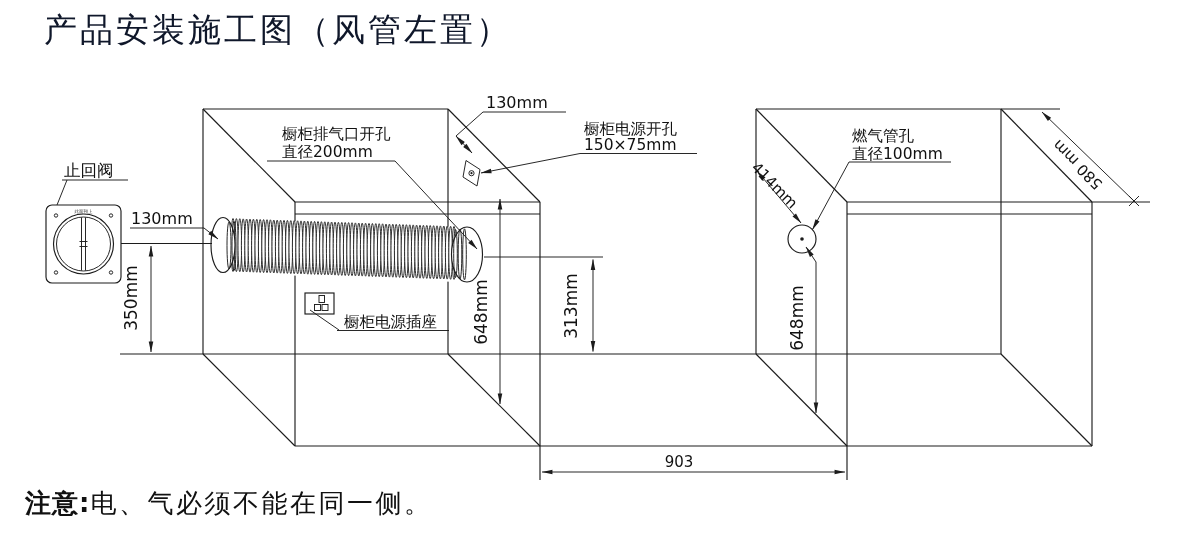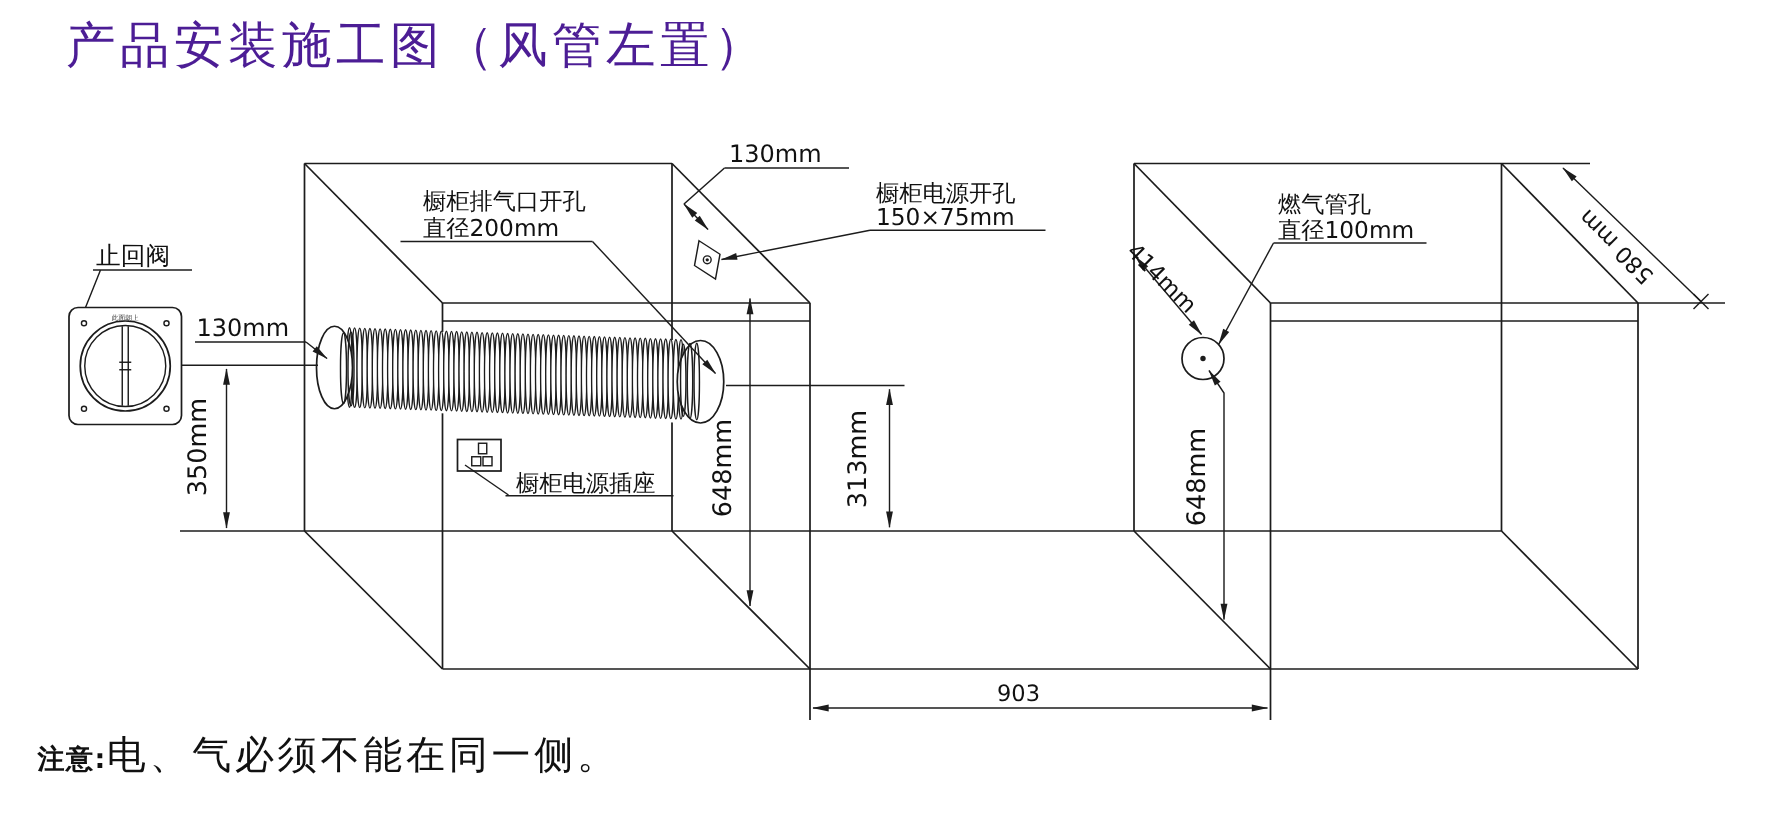--- a/index.html
+++ b/index.html
@@ -1,21 +1,21 @@
 <!DOCTYPE html>
 <html><head>
 <meta charset="utf-8">
 <style>
   html,body{margin:0;padding:0;background:#ffffff;}
   .stage{position:relative;width:1189px;height:551px;background:#ffffff;overflow:hidden;
          font-family:"DejaVu Sans",sans-serif;}
   .title{position:absolute;left:44px;top:8px;font-family:"DejaVu Serif","Liberation Serif",serif;
-         font-size:33px;letter-spacing:3px;color:#4c1d95;white-space:nowrap;}
+         font-size:33px;letter-spacing:3px;color:#0f172a;white-space:nowrap;}
   .note{position:absolute;left:25px;top:486px;white-space:nowrap;color:#111;}
-  .note .np{font-family:"DejaVu Sans","Liberation Sans",sans-serif;font-weight:bold;font-size:18px;letter-spacing:1px;}
+  .note .np{font-family:"DejaVu Sans","Liberation Sans",sans-serif;font-weight:bold;font-size:26px;letter-spacing:1px;}
   .note .nb{font-family:"DejaVu Serif","Liberation Serif",serif;font-size:26px;letter-spacing:2.5px;text-align:center;}
   svg{position:absolute;left:0;top:0;}
   .ln{stroke:#1c1c1c;stroke-width:1.15;fill:none;stroke-linecap:butt;}
   .thin{stroke:#1c1c1c;stroke-width:0.95;fill:none;}
   .wfill{fill:#ffffff;stroke:#1c1c1c;stroke-width:1.15;}
   .dimtxt{font-family:"DejaVu Sans",sans-serif;font-size:17px;fill:#111;}
   .dimtxt2{font-family:"DejaVu Sans",sans-serif;font-size:16px;fill:#111;}
   .dimtxt3{font-family:"DejaVu Sans",sans-serif;font-size:15px;fill:#111;}
   .lab{font-family:"DejaVu Sans","Liberation Sans",sans-serif;font-size:15.5px;fill:#111;}
   .tinytxt{font-family:"DejaVu Sans",sans-serif;font-size:4.5px;fill:#333;}

